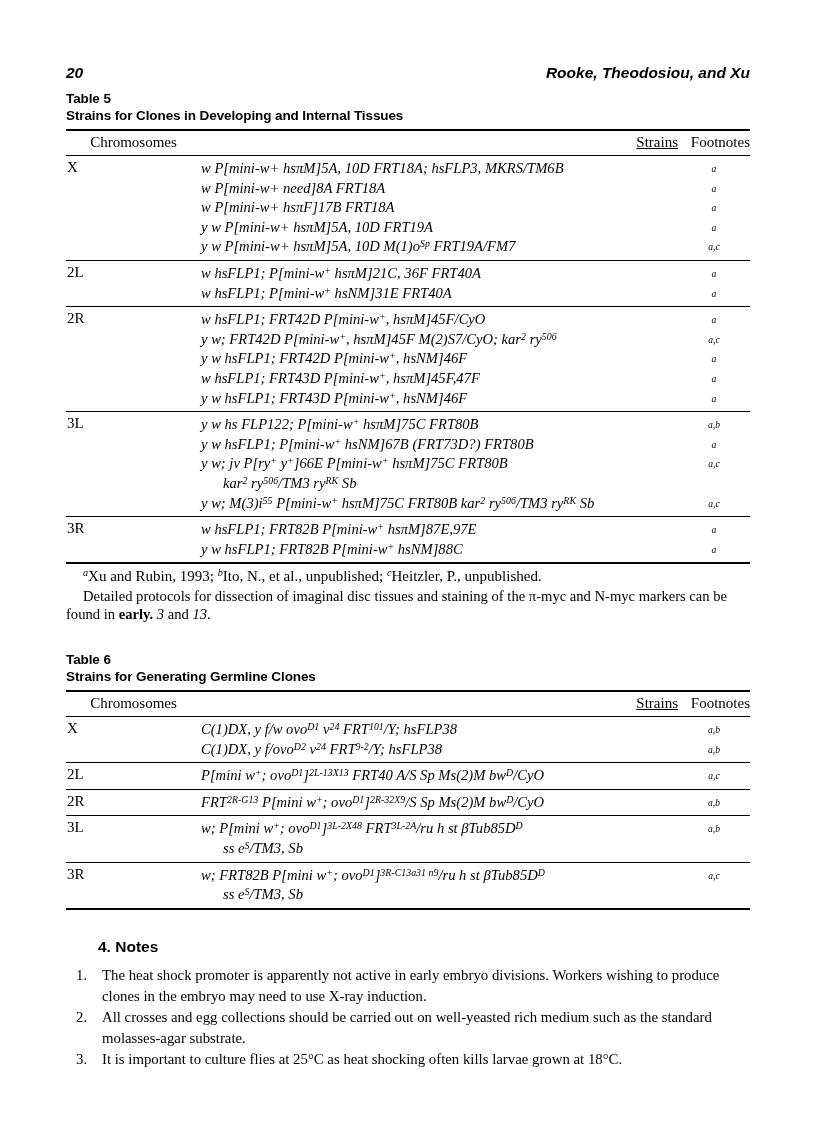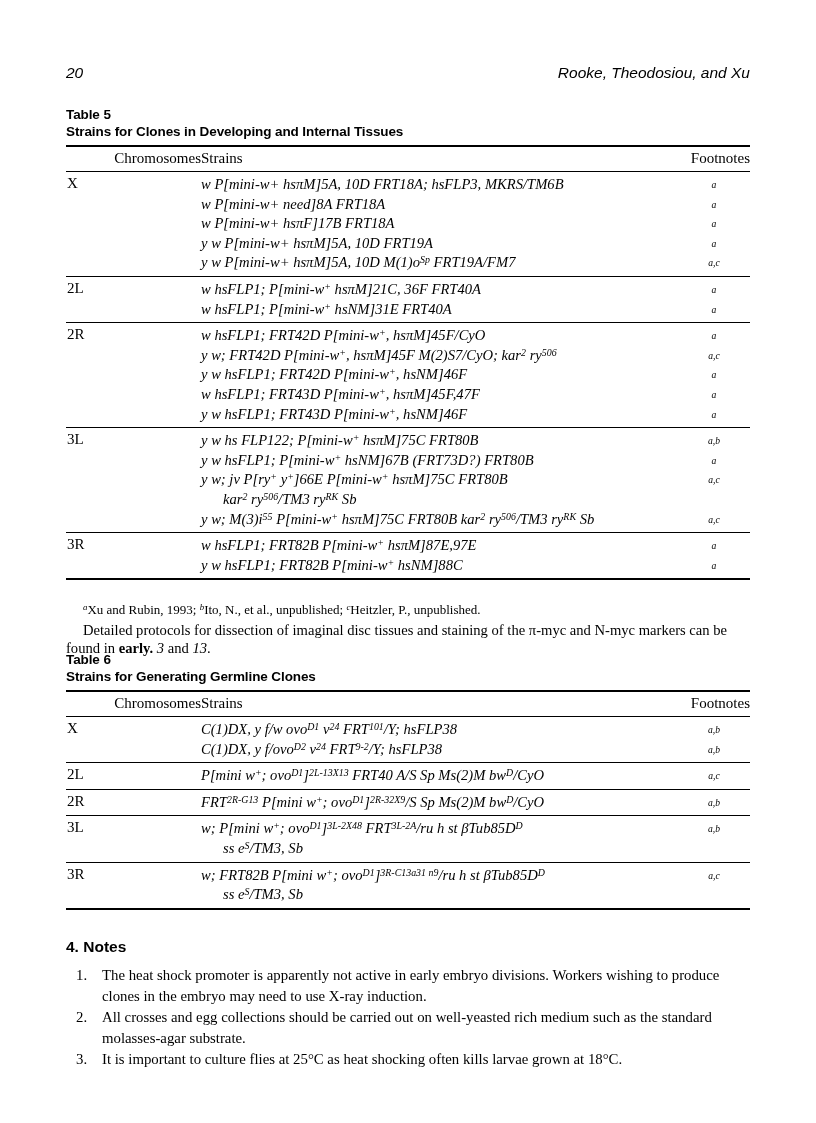--- a/index.html
+++ b/index.html
@@ -26,29 +26,29 @@
   .runhead {
     position: absolute;
     left: 66px;
     top: 64px;
     width: 684px;
     display: flex;
     justify-content: space-between;
     align-items: flex-start;
     font-family: "Liberation Sans", "DejaVu Sans", sans-serif;
     font-style: italic;
-    font-weight: normal;
+    font-weight: bold;
     font-size: 15.5px;
   }
   .runhead .folio { font-size: 15.5px; }
   .runhead .authors { font-size: 15.5px; }
 
   
   .table-block { position: absolute; left: 66px; width: 684px; }
-  #table5-block { top: 106px; }
+  #table5-block { top: 90px; }
   #table6-block { top: 651px; }
 
   .tbl-caption {
     font-family: "Liberation Sans", "DejaVu Sans", sans-serif;
     font-weight: bold;
     font-size: 13.5px;
     line-height: 17px;
     letter-spacing: -0.1px;
   }
   .tbl-caption .cap-title { display: block; }
@@ -64,22 +64,22 @@
   table.strains col.c-foot  { width: 72px; }
 
   table.strains thead th {
     font-weight: normal;
     font-size: 15px;
     padding: 3px 0 4px 0;
     border-top: 2.6px solid #000;
     border-bottom: 1.6px solid #000;
     font-family: "Liberation Serif", "DejaVu Serif", serif;
   }
-  th.h-chrom { text-align: right; }
-  th.h-strain { text-align: left; }
+  th.h-chrom { text-align: center; }
+  th.h-strain { text-align: right; text-decoration: underline; }
   th.h-foot { text-align: right; }
 
   table.strains tbody tr.grp > td {
     border-top: 1.6px solid #000;
     padding-top: 3px;
     padding-bottom: 3px;
     vertical-align: top;
   }
   table.strains tbody tr.grp:first-child > td { border-top: none; }
   table.strains tbody tr.grp.first > td { border-top: none; }
@@ -116,23 +116,23 @@
   .rule-bottom {
     border-top: 2.6px solid #000;
     height: 0;
     width: 684px;
   }
 
   sup { font-size: 0.68em; vertical-align: 0.45em; line-height: 0; }
 
   
   .tbl-notes {
-    font-size: 13px;
+    font-size: 15px;
     line-height: 16.5px;
-    padding-top: 22px;
+    padding-top: 4px;
     width: 684px;
   }
   .tbl-notes .fn-line { text-indent: 17px; }
   .tbl-notes sup { font-style: italic; }
 
   .body-para {
     font-size: 14.6px;
     line-height: 18.5px;
     width: 684px;
     padding-top: 2px;
@@ -146,20 +146,21 @@
     position: absolute;
     left: 66px;
     top: 938px;
     width: 684px;
   }
   .sec-head {
     font-family: "Liberation Sans", "DejaVu Sans", sans-serif;
     font-weight: bold;
     font-size: 15.5px;
     margin-bottom: 9px;
+    margin-left: 32px;
   }
   ol.notes-list {
     list-style: none;
     margin: 0;
     padding: 0;
   }
   ol.notes-list li {
     position: relative;
     padding-left: 36px;
     font-size: 14.8px;

